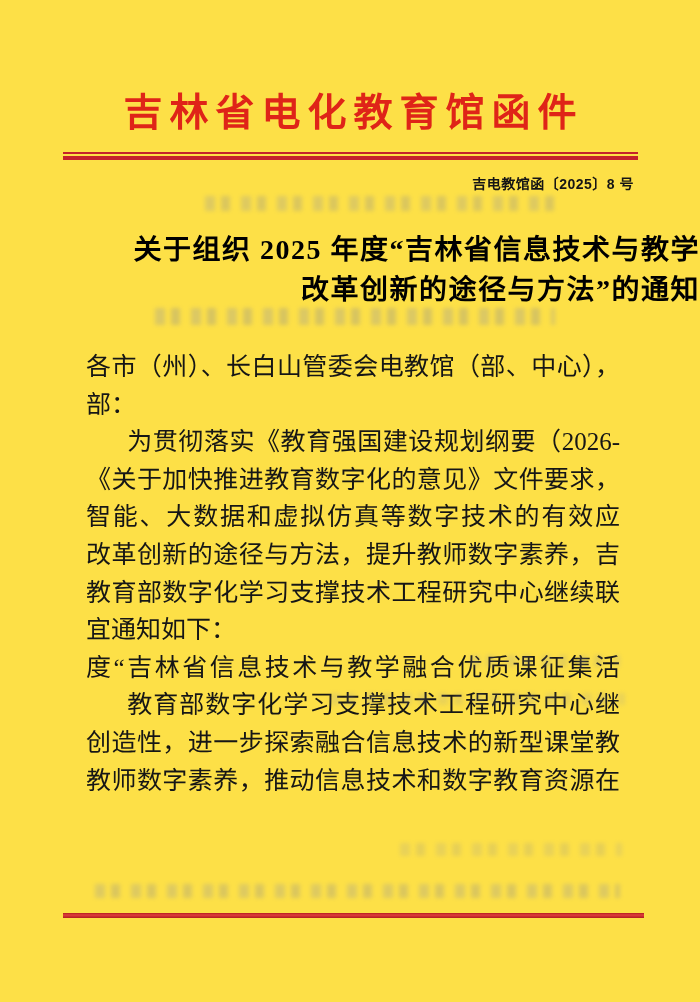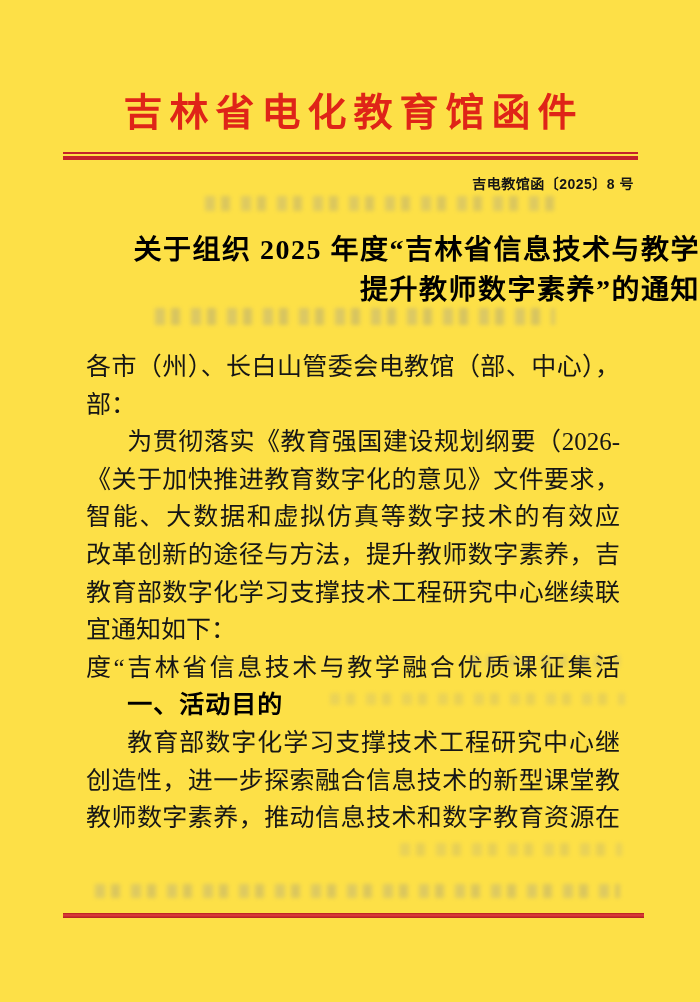--- a/index.html
+++ b/index.html
@@ -95,36 +95,35 @@
     <div class="gap"></div>
     <div class="thick"></div>
   </div>
 
   <div class="doc-number">吉电教馆函〔2025〕8 号</div>
 
   <div class="ghost g1"></div>
 
   <div class="doc-title">
     <div>关于组织 2025 年度“吉林省信息技术与教学</div>
-    <div>提升教师数字素养”的通知</div>
+    <div>改革创新的途径与方法”的通知</div>
   </div>
 
   <div class="ghost g2"></div>
 
   <div class="body-text">
     <div class="line fill">各市（州）、长白山管委会电教馆（部、中心），梅河口市电教</div>
     <div class="line">部：</div>
     <div class="line indent fill">为贯彻落实《教育强国建设规划纲要（2026-2035 年）》和</div>
     <div class="line fill">《关于加快推进教育数字化的意见》文件要求，探索生成式人工</div>
     <div class="line fill">智能、大数据和虚拟仿真等数字技术的有效应用，推动课堂教学</div>
     <div class="line fill">改革创新的途径与方法，提升教师数字素养，吉林省电化教育馆、</div>
     <div class="line fill">教育部数字化学习支撑技术工程研究中心继续联合举办 2025 年</div>
     <div class="line">宜通知如下：</div>
     <div class="line fill">度“吉林省信息技术与教学融合优质课征集活动”。现将有关事</div>
-    <div class="line indent heading">一、活动目的</div>
     <div class="line indent fill">教育部数字化学习支撑技术工程研究中心继续联合举办</div>
     <div class="line fill">创造性，进一步探索融合信息技术的新型课堂教与学模式，提升</div>
     <div class="line fill">教师数字素养，推动信息技术和数字教育资源在课堂教学中的普</div>
   </div>
 
   <div class="ghost g3"></div>
   <div class="ghost g4"></div>
   <div class="ghost g5"></div>
   <div class="ghost g6"></div>
 

